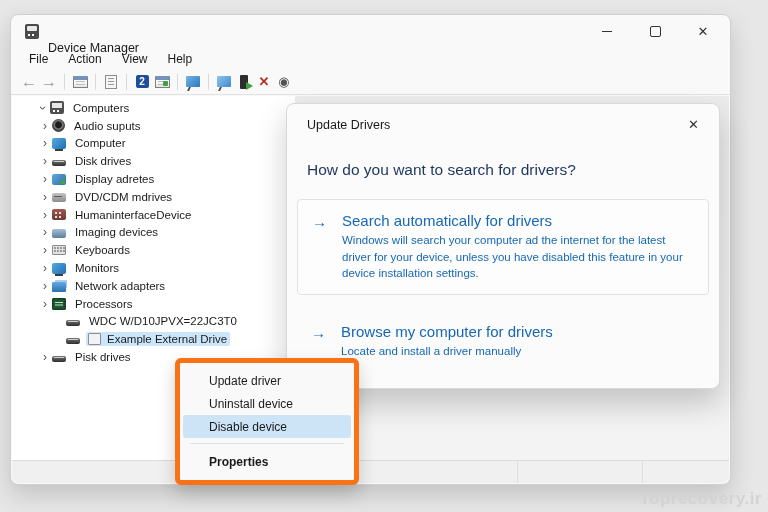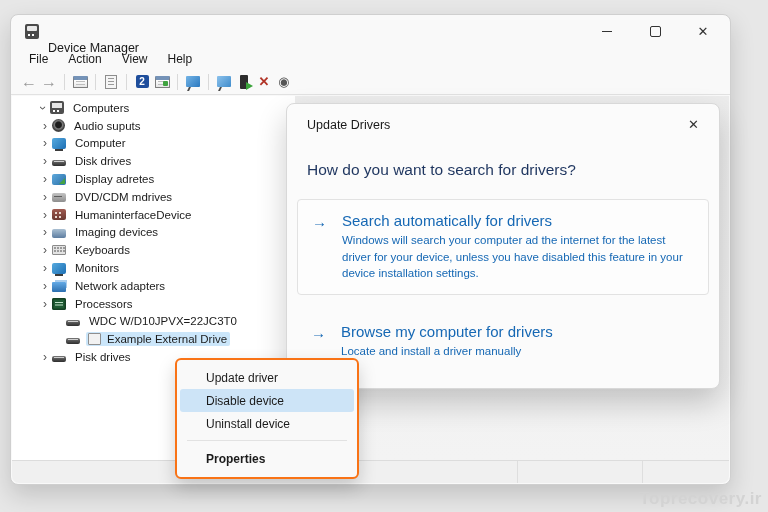--- a/index.html
+++ b/index.html
@@ -94,21 +94,21 @@
   .dlg-heading { font-size:15.5px; color:#1e355f; margin:27px 20px 0 20px; }
   .opts { margin:20px 10px 0 10px; }
   .opt { display:flex; padding:12px 12px 12px 14px; border-radius:4px; }
   .opt.boxed { border:1px solid #e2e2e2; background:#fdfdfd; margin-bottom:16px; }
   .opt-arrow { color:#1668b4; font-size:15px; width:30px; flex:none; padding-top:1px; }
   .opt-title { color:#1668b4; font-size:15px; margin-bottom:3px; }
   .opt-desc { color:#1668b4; font-size:11.5px; line-height:1.45; max-width:372px; }
 
   
   .ctx { position:absolute; left:175px; top:358px; width:184px; background:#f9f9f9;
-    border:2px solid #f97316; border-radius:6px; box-shadow:0 8px 18px rgba(0,0,0,.18); padding:6px 0 7px 0; }
+    border:5px solid #f97316; border-radius:6px; box-shadow:0 8px 18px rgba(0,0,0,.18); padding:6px 0 7px 0; }
   .ctx-item { height:23px; display:flex; align-items:center; font-size:12px; color:#1b1b1b; padding-left:26px; margin:0 3px; border-radius:3px; }
   .ctx-item.hl { background:#cde4f7; }
   .ctx-item.bold { font-weight:bold; }
   .ctx-sep { height:1px; background:#e2e2e2; margin:5px 10px 6px 10px; }
 
   .watermark { position:absolute; right:6px; bottom:3px; font-size:17px; font-weight:bold;
     color:#d3d3d3; letter-spacing:.5px; }
 </style>
 </head>
 <body>
@@ -282,19 +282,19 @@
     <div>
       <div class="opt-title">Browse my computer for drivers</div>
       <div class="opt-desc">Locate and install a driver manually</div>
     </div>
   </div>
     </div>
 </div>
 
 <div class="ctx" id="ctxmenu">
     <div class="ctx-item">Update driver</div>
+    <div class="ctx-item">Uninstall device</div>
     <div class="ctx-item hl">Disable device</div>
-    <div class="ctx-item">Uninstall device</div>
     <div class="ctx-sep"></div>
     <div class="ctx-item bold">Properties</div>
   </div>
 
 <div class="watermark">Toprecovery.ir</div>
 
 </body></html>

